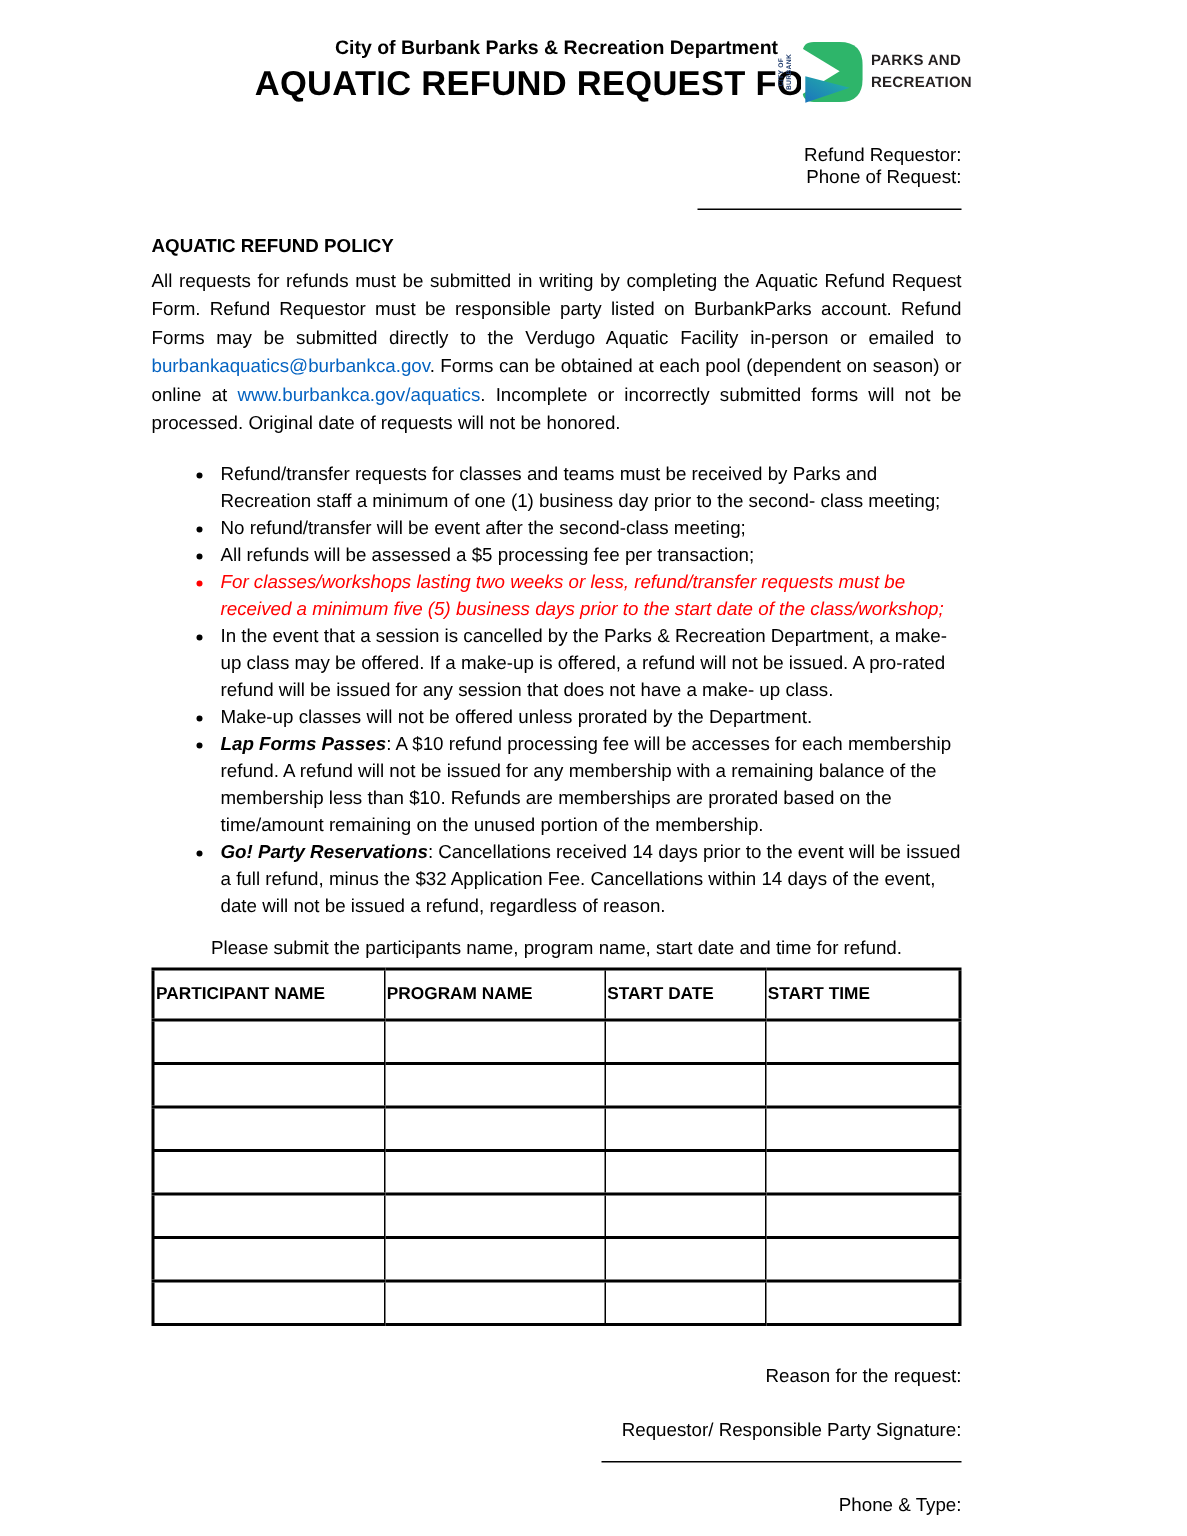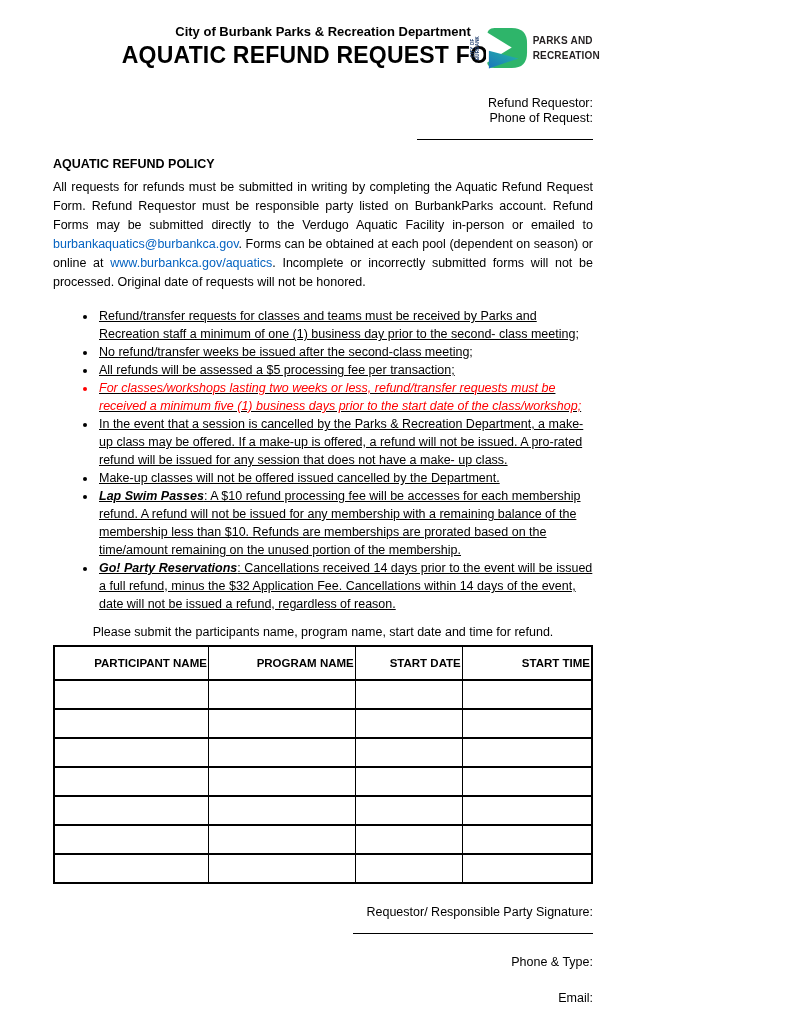--- a/index.html
+++ b/index.html
@@ -1,52 +1,52 @@
 <!DOCTYPE html>
 <html><head>
 <meta charset="utf-8">
 <style>
   html,body { margin:0; padding:0; background:#fff; }
   .page {
     width:640px; height:1024px; box-sizing:border-box;
     padding:24px 47px 0 53px; position:relative; background:#fff;
     font-family:"Liberation Sans","DejaVu Sans",sans-serif;
-    font-size:12.5px; color:#000; overflow:hidden;
+    font-size:12.5px; color:#000; overflow:hidden;margin-left:48px;
   }
   
   .header-org   { text-align:center; font-weight:700; font-size:13px; }
   .header-title { text-align:center; font-weight:700; font-size:23px; margin-top:3px; letter-spacing:0.2px; }
   .logo { position:absolute; top:27px; right:40px; display:flex; align-items:center; gap:5px; }
   .vert-wrap { width:11px; height:42px; position:relative; }
   .logo-vert { position:absolute; width:42px; left:-16px; top:16px; transform:rotate(-90deg);
                font-size:4.5px; font-weight:700; color:#1d3a6b; text-align:center; line-height:5px; letter-spacing:0.2px; }
   .logo-mark svg { width:42px; height:42px; display:block; }
   .logo-text { font-weight:700; font-size:10px; color:#231f20; line-height:15.5px; letter-spacing:0.2px; }
   
   .row { display:flex; align-items:flex-end;flex-direction:column; }
   .lbl { white-space:nowrap; }
   .line { border-bottom:1px solid #000; height:14px; display:inline-block; }
   .flex1 { flex:1; }
   .request-row { margin-top:27px; }
   
   .policy-head { font-weight:700; margin-top:17px; }
   .para { margin-top:7px; text-align:justify; line-height:19px; }
   .link { color:#0563c1; cursor:pointer; }
-  ul.policy { margin:15px 0 0 0; padding-left:44px; line-height:18px;text-decoration:underline; }
+  ul.policy { margin:15px 0 0 0; padding-left:44px; line-height:18px; }
   ul.policy li { padding-left:2px; margin:0; }
   ul.policy li.red { color:#ff0000; font-style:italic; }
   .lead { font-weight:700; font-style:italic; }
   
   .caption { text-align:center; margin-top:12px; }
   table.participants { border-collapse:collapse; width:100%; margin-top:6px; border:2px solid #000; }
   table.participants th, table.participants td {
     border-left:1.5px solid #000; border-right:1.5px solid #000;
     border-top:2px solid #000; border-bottom:2px solid #000;
   }
-  table.participants th { font-size:11.5px; font-weight:700; height:30px; text-align:right; }
+  table.participants th { font-size:11.5px; font-weight:700; height:30px; text-align:left; }
   table.participants td { height:25px; }
   
   .mt26 { margin-top:26px; } .mt21 { margin-top:21px; }
   .sig-line { width:240px; }
   
   .staff-rule { margin-top:27px; height:2px; border-top:1.5px solid #000; border-bottom:1.5px solid #000; }
   .staff-head { text-align:center; font-weight:700; font-style:italic; margin-top:8px; }
   .ml4 { margin-left:4px; }
 </style>
 </head>
@@ -89,26 +89,26 @@
     <span class="line flex1 ml4" style="margin-right:12px;"></span>
     <span class="lbl">Phone of Request:</span>
     <span class="line ml4" style="width:176px;"></span>
   </div>
 
   <div class="policy-head">AQUATIC REFUND POLICY</div>
   <p class="para"><span>All requests for refunds must be submitted in writing by completing the Aquatic Refund Request Form. Refund Requestor must be responsible party listed on BurbankParks account. Refund Forms may be submitted directly to the Verdugo Aquatic Facility in-person or emailed to </span><a class="link">burbankaquatics@burbankca.gov</a><span>. Forms can be obtained at each pool (dependent on season) or online at </span><a class="link">www.burbankca.gov/aquatics</a><span>. Incomplete or incorrectly submitted forms will not be processed. Original date of requests will not be honored.</span></p>
 
   <ul class="policy" id="policy-list">
       <li>Refund/transfer requests for classes and teams must be received by Parks and Recreation staff a minimum of one (1) business day prior to the second- class meeting;</li>
-      <li>No refund/transfer weeks be issued after the second-class meeting;</li>
+      <li>No refund/transfer will be event after the second-class meeting;</li>
       <li>All refunds will be assessed a $5 processing fee per transaction;</li>
-      <li class="red">For classes/workshops lasting two weeks or less, refund/transfer requests must be received a minimum five (1) business days prior to the start date of the class/workshop;</li>
+      <li class="red">For classes/workshops lasting two weeks or less, refund/transfer requests must be received a minimum five (5) business days prior to the start date of the class/workshop;</li>
       <li>In the event that a session is cancelled by the Parks &amp; Recreation Department, a make-up class may be offered. If a make-up is offered, a refund will not be issued. A pro-rated refund will be issued for any session that does not have a make- up class.</li>
-      <li>Make-up classes will not be offered issued cancelled by the Department.</li>
-      <li><span class="lead">Lap Swim Passes</span>: A $10 refund processing fee will be accesses for each membership refund. A refund will not be issued for any membership with a remaining balance of the membership less than $10. Refunds are memberships are prorated based on the time/amount remaining on the unused portion of the membership.</li>
+      <li>Make-up classes will not be offered unless prorated by the Department.</li>
+      <li><span class="lead">Lap Forms Passes</span>: A $10 refund processing fee will be accesses for each membership refund. A refund will not be issued for any membership with a remaining balance of the membership less than $10. Refunds are memberships are prorated based on the time/amount remaining on the unused portion of the membership.</li>
       <li><span class="lead">Go! Party Reservations</span>: Cancellations received 14 days prior to the event will be issued a full refund, minus the $32 Application Fee. Cancellations within 14 days of the event, date will not be issued a refund, regardless of reason.</li>
     </ul>
 
   <div class="caption">Please submit the participants name, program name, start date and time for refund.</div>
   <table class="participants">
     <colgroup>
         <col style="width:28.7%">
         <col style="width:27.3%">
         <col style="width:19.9%">
         <col style="width:24.1%">
@@ -160,20 +160,24 @@
         </tr>
         <tr>
           <td></td>
           <td></td>
           <td></td>
           <td></td>
         </tr>
       </tbody>
   </table>
 
+  <div class="row mt26">
+    <span class="lbl">Reason for the request:</span>
+    <span class="line flex1 ml4"></span>
+  </div>
   <div class="row mt21">
     <span class="lbl">Requestor/ Responsible Party Signature:</span>
     <span class="line sig-line ml4"></span>
   </div>
   <div class="row mt21">
     <span class="lbl">Phone &amp; Type:</span>
     <span class="line flex1 ml4"></span>
   </div>
   <div class="row mt21">
     <span class="lbl">Email:</span>

